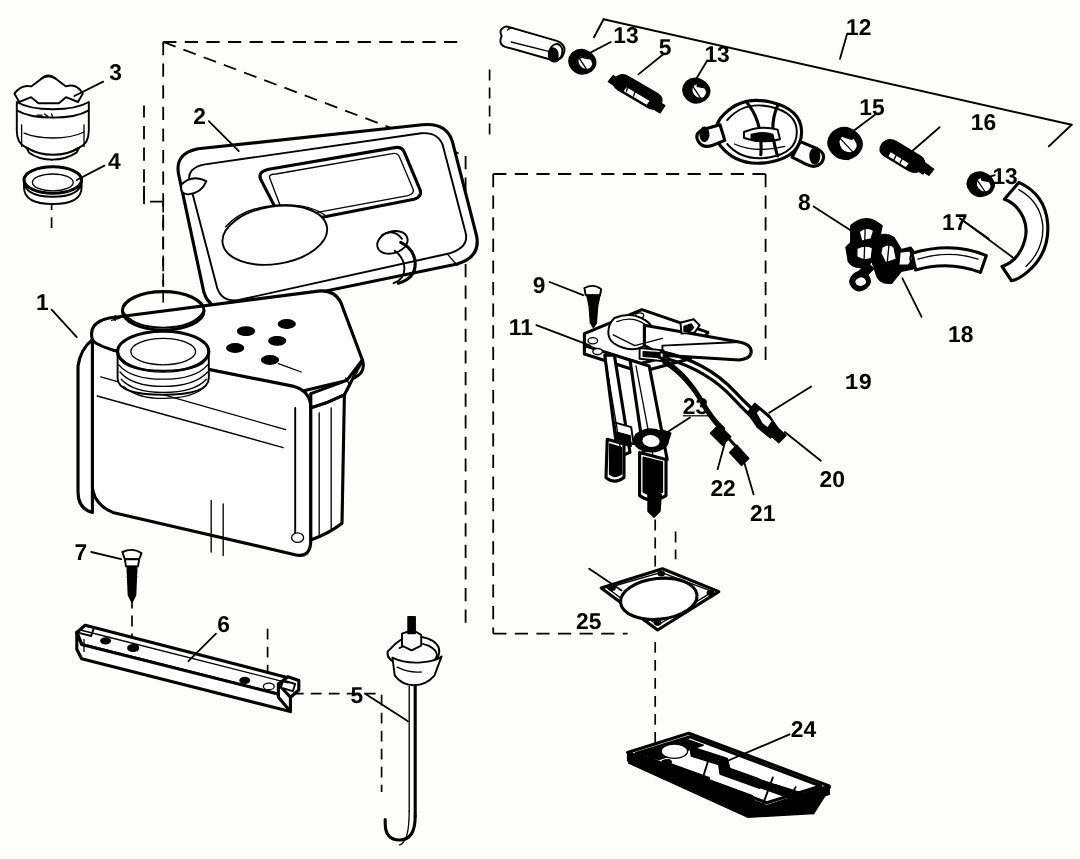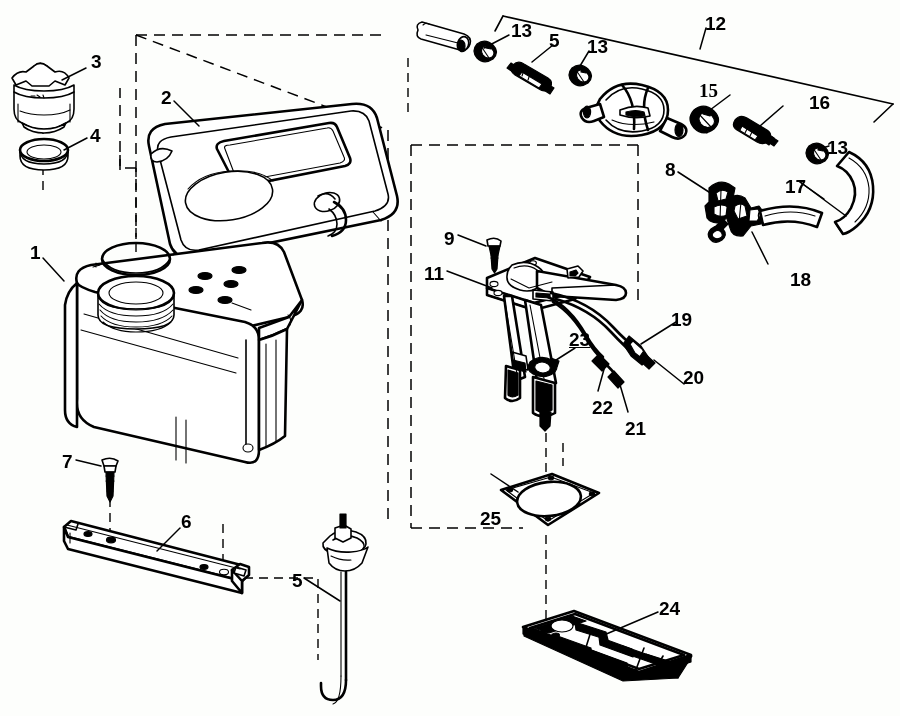--- a/index.html
+++ b/index.html
@@ -517,26 +517,26 @@
     <span class="callout" style="left:181px; top:512px;">6</span>
     <span class="callout" style="left:62px;  top:452px;">7</span>
     <span class="callout" style="left:665px; top:160px;">8</span>
     <span class="callout" style="left:444px; top:229px;">9</span>
     <span class="callout" style="left:424px; top:264px;">11</span>
     <span class="callout" style="left:705px; top:14px;">12</span>
     <span class="callout" style="left:511px; top:21px;">13</span>
     <span class="callout" style="left:587px; top:37px;">13</span>
     <span class="callout" style="left:827px; top:138px;">13</span>
     <span class="callout" style="left:549px; top:31px;">5</span>
-    <span class="callout" style="left:699px; top:81px;font-family:Liberation Serif, serif;">15</span>
+    <span class="callout" style="left:716px; top:81px;">15</span>
     <span class="callout" style="left:765px; top:93px;margin-left:44px;">16</span>
     <span class="callout" style="left:785px; top:177px;">17</span>
     <span class="callout" style="left:790px; top:270px;">18</span>
-    <span class="callout" style="left:671px; top:310px;">19</span>
-    <span class="callout" style="left:683px; top:368px;">20</span>
+    <span class="callout" style="left:704px; top:310px;font-family:Liberation Mono, monospace;">19</span>
+    <span class="callout" style="left:683px; top:391px;">20</span>
     <span class="callout" style="left:625px; top:419px;text-align:right;">21</span>
     <span class="callout" style="left:592px; top:398px;">22</span>
     <span class="callout" style="left:569px; top:330px;text-decoration:underline;">23</span>
     <span class="callout" style="left:659px; top:599px;">24</span>
     <span class="callout" style="left:480px; top:461px;margin-top:48px;">25</span>
   </div>
 
 </div>
 
 </body></html>

